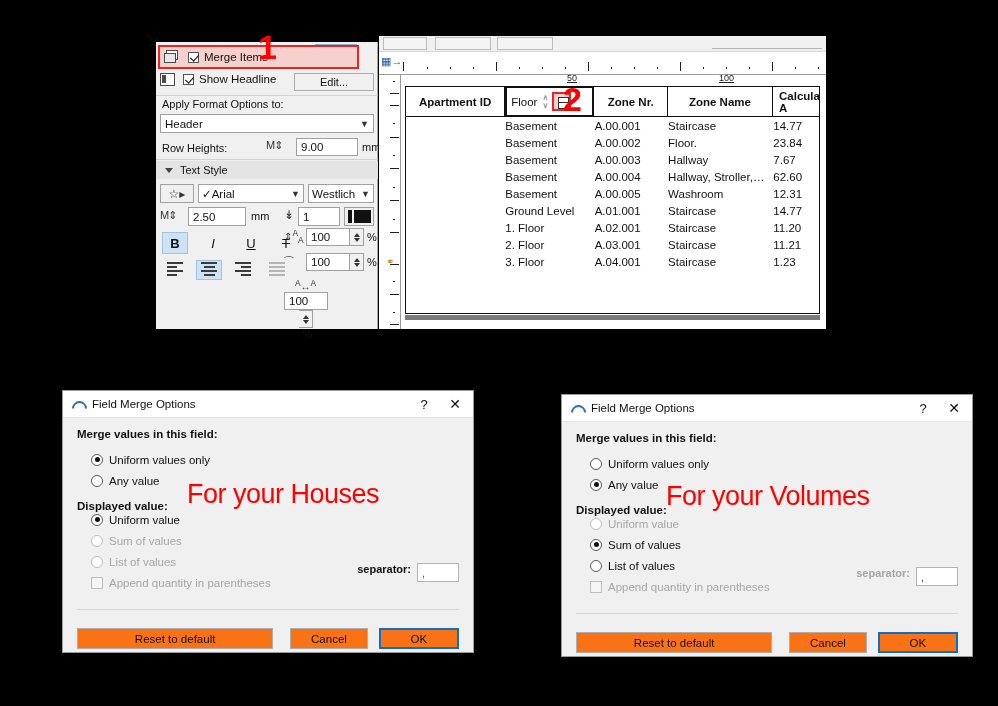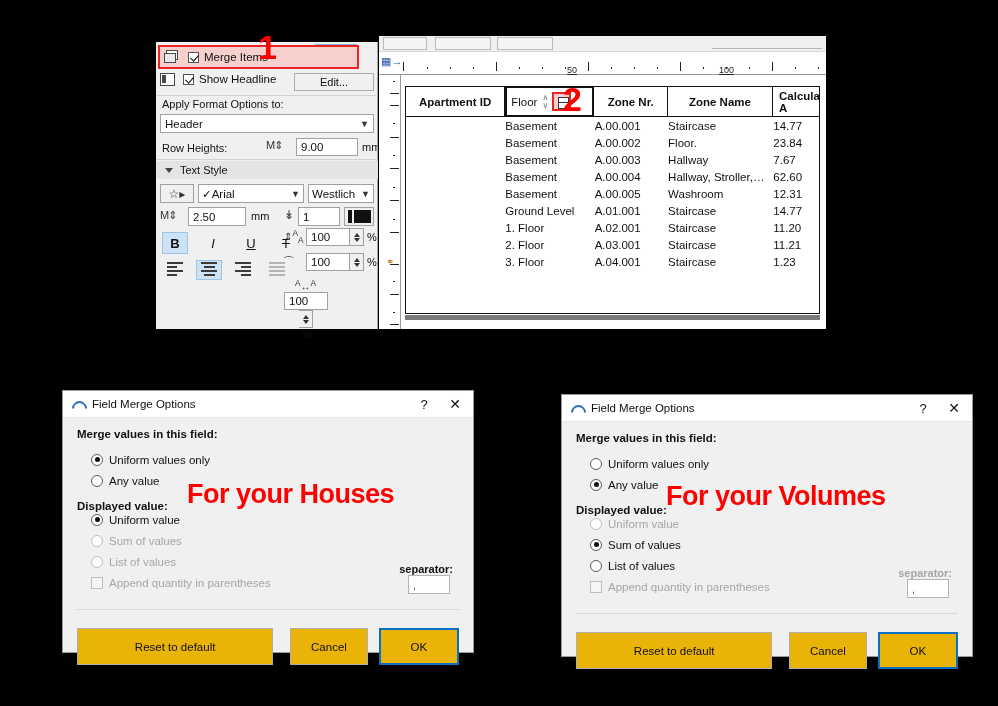--- a/index.html
+++ b/index.html
@@ -175,21 +175,21 @@
   #tb-right-line { position:absolute; right:4px; top:12px; width:110px; height:1px; background:#b4b4b4; }
 
   #hruler {
     position:absolute; left:0; top:17px; width:447px; height:22px; background:#fff;
     border-bottom:1px solid #9a9a9a;
   }
   #hruler .ticks { position:absolute; left:0; top:0; width:447px; height:22px; }
   .tk { position:absolute; background:#222; }
   .tk.maj { width:1px; height:9px; top:9px; }
   .tk.min { width:1px; height:2px; top:14px; }
-  .rl-num { position:absolute; top:12px; font-size:9px; color:#222;text-decoration:underline; }
+  .rl-num { position:absolute; top:20px; font-size:9px; color:#222;text-decoration:underline; }
   #ruler-sel {
     position:absolute; left:118px; top:17px; width:110px; height:22px; background:#dbeaf6;
   }
   #grid-corner-ico {
     position:absolute; left:2px; top:19px; width:18px; height:16px; font-size:11px; color:#2b5ca8;
   }
 
   #vruler {
     position:absolute; left:0; top:39px; width:22px; height:254px; background:#fff;
     border-right:1px solid #9a9a9a;
@@ -279,36 +279,36 @@
   }
   .rdo.on::after {
     content:""; position:absolute; left:2.5px; top:2.5px; width:5px; height:5px;
     border-radius:50%; background:#111;
   }
   .rdo.dis { border-color:#bdbdbd; }
   .rl { font-size:11.5px; }
   .rl.dis { color:#a6a6a6; }
   .cb-row { display:flex; align-items:center; height:21px; padding-left:14px; }
   .cb2 { width:12px; height:12px; border:1px solid #bdbdbd; background:#f5f5f5; margin-right:6px; flex:0 0 12px; }
-  .sep-wrap { position:absolute; right:14px; display:flex; align-items:center;flex-direction:column; }
+  .sep-wrap { position:absolute; right:14px; display:flex; align-items:flex-start; }
   .sep-lbl { font-size:11px; font-weight:bold; margin-right:6px; }
   .sep-lbl.dis { color:#a6a6a6; }
   .sep-box {
     width:42px; height:19px; background:#fff; border:1px solid #b4b4b4;
     display:flex; align-items:flex-end; padding:0 0 2px 4px; font-size:11px; color:#555;
   }
   .dlg-hr { height:1px; background:#d8d8d8; margin:7px 14px 0 14px; }
   .dlg-btns { display:flex; align-items:center; padding:9px 14px 0 14px; }
   .btn {
-    height:37px; border:1px solid #adadad; background:#eab308; font-size:11.5px;
+    height:21px; border:1px solid #adadad; background:#f97316; font-size:11.5px;
     display:flex; align-items:center; justify-content:center; color:#111;
   }
   .btn.primary { border:2px solid #0c6fc6; }
   .overlay-txt {
-    position:absolute; color:#ff0000; font-weight:bold; font-size:27px;
+    position:absolute; color:#ff0000; font-weight:normal; font-size:27px;
     font-family:"Liberation Sans", sans-serif; letter-spacing:-0.5px; white-space:nowrap;
   }
 
   
   .callout {
     position:absolute; color:#ff0000; font-weight:bold; font-size:34px;
     font-family:"Liberation Sans", sans-serif; line-height:1;
   }
 </style>
 </head>

